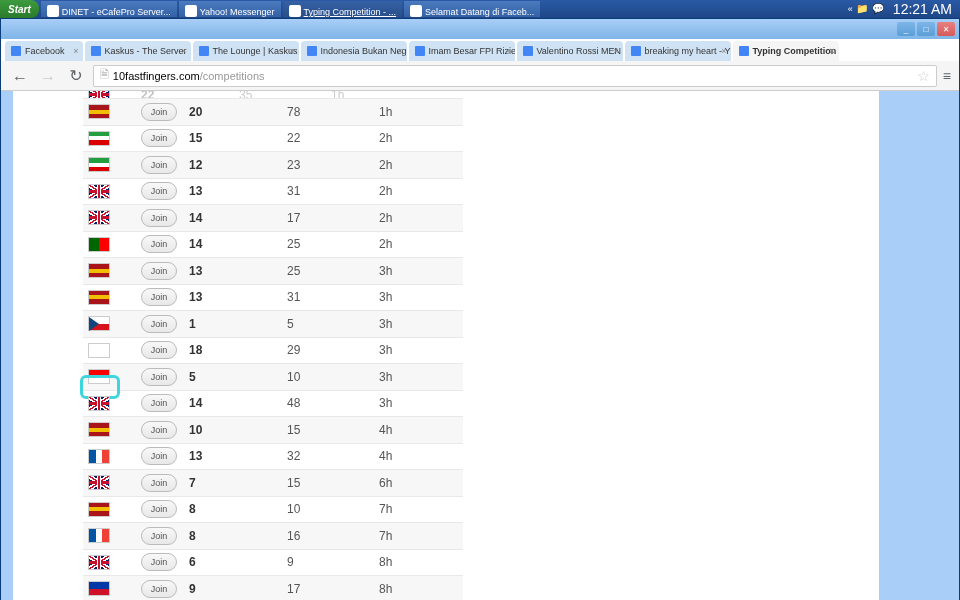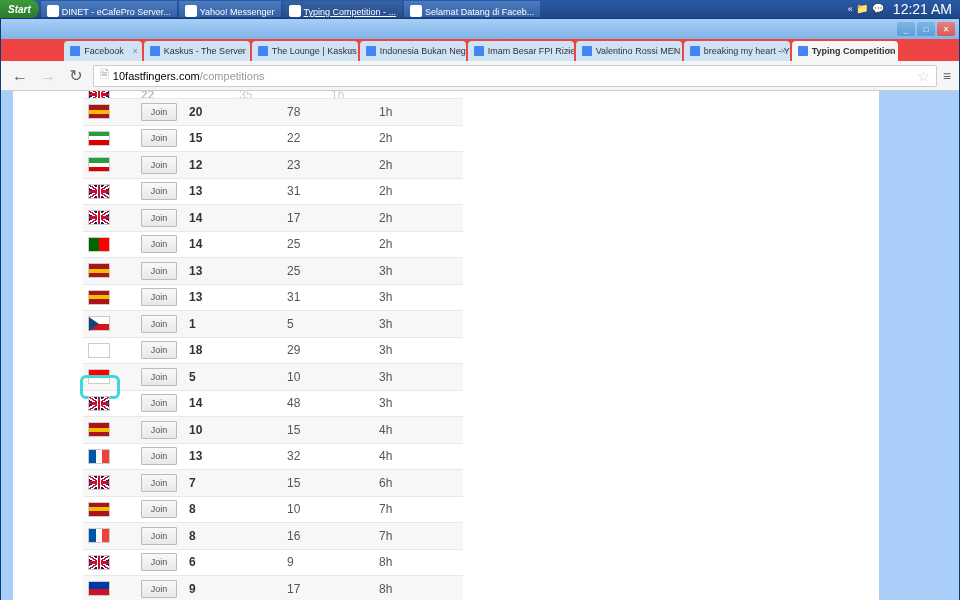--- a/index.html
+++ b/index.html
@@ -18,21 +18,21 @@
     
     .chrome-window { height: 582px; background: #a9cef7; border: 1px solid #0a3d7a; }
     .window-titlebar { height: 20px; background: linear-gradient(to bottom, #a9cef7, #7fb5e8); display: flex; align-items: center; justify-content: flex-end; padding: 0 4px; }
     .window-controls { display: flex; gap: 2px; }
     .window-btn { width: 18px; height: 14px; border-radius: 2px; display: flex; align-items: center; justify-content: center; font-size: 8px; cursor: pointer; }
     .min-btn { background: linear-gradient(to bottom, #7fb5e8, #5a9fd6); color: #fff; }
     .max-btn { background: linear-gradient(to bottom, #7fb5e8, #5a9fd6); color: #fff; }
     .close-btn { background: linear-gradient(to bottom, #e88080, #d65a5a); color: #fff; }
     
     
-    .chrome-tabs { height: 22px; background: #ef4444; display: flex; align-items: flex-end; padding-left: 4px; justify-content: center; }
+    .chrome-tabs { height: 22px; background: #ffffff; display: flex; align-items: flex-end; padding-left: 4px; }
     .tab { height: 20px; padding: 0 18px 0 6px; display: flex; align-items: center; background: #d0e3f5; border-radius: 4px 4px 0 0; margin-right: 2px; font-size: 9px; color: #333; position: relative; cursor: pointer; max-width: 106px; overflow: hidden; white-space: nowrap; }
     .tab.active { background: #f5f5f5; font-weight: bold; }
     .tab-close { position: absolute; right: 4px; font-size: 9px; color: #888; }
     .tab-favicon { width: 10px; height: 10px; margin-right: 4px; flex-shrink: 0; background: #4285f4; border-radius: 1px; }
     
     
     .chrome-toolbar { height: 30px; background: #f5f5f5; display: flex; align-items: center; padding: 0 8px; gap: 6px; border-bottom: 1px solid #ccc; }
     .nav-btn { width: 22px; height: 22px; display: flex; align-items: center; justify-content: center; color: #5f6368; font-size: 16px; cursor: pointer; border-radius: 50%; }
     .nav-btn.disabled { color: #ccc; }
     .url-bar { flex: 1; height: 22px; background: #fff; border: 1px solid #ccc; border-radius: 2px; display: flex; align-items: center; padding: 0 6px; font-size: 11px; }
@@ -46,21 +46,21 @@
     .left-margin { width: 12px; background: #a9cef7; }
     .right-margin { width: 80px; background: #a9cef7; }
     .center { flex: 1; background: #fff; position: relative; }
     .table-area { position: absolute; left: 70px; top: 0; width: 380px; }
     
     .comp-row { height: 26.5px; display: flex; align-items: center; border-bottom: 1px solid #e8e8e8; }
     .comp-row.alt { background: #f7f7f7; }
     .flag-cell { width: 58px; display: flex; align-items: center; padding-left: 5px; }
     .flag { width: 22px; height: 15px; border: 1px solid #ccc; display: flex; flex-direction: column; }
     .join-cell { width: 48px; }
-    .join-btn { width: 36px; height: 18px; background: linear-gradient(to bottom, #f8f8f8, #e8e8e8); border: 1px solid #bbb; border-radius: 1px; font-size: 9px; color: #555; cursor: pointer; display: flex; align-items: center; justify-content: center; }
+    .join-btn { width: 36px; height: 18px; background: linear-gradient(to bottom, #f8f8f8, #e8e8e8); border: 1px solid #bbb; border-radius: 9px; font-size: 9px; color: #555; cursor: pointer; display: flex; align-items: center; justify-content: center; }
     .col1 { width: 98px; font-size: 12px; font-weight: bold; color: #333; }
     .col2 { width: 92px; font-size: 12px; color: #555; }
     .col3 { width: 50px; font-size: 12px; color: #555; }
     
     .highlight-box { position: absolute; border: 3px solid #3fd5dd; border-radius: 6px; pointer-events: none; }
     
     
     .stripe { flex: 1; }
     .uk-flag { background: #012169; position: relative; overflow: hidden; }
     .uk-flag::before { content: ''; position: absolute; inset: 0; background: linear-gradient(to bottom right, transparent 40%, #fff 40%, #fff 47%, #c8102e 47%, #c8102e 53%, #fff 53%, #fff 60%, transparent 60%), linear-gradient(to bottom left, transparent 40%, #fff 40%, #fff 47%, #c8102e 47%, #c8102e 53%, #fff 53%, #fff 60%, transparent 60%); }

